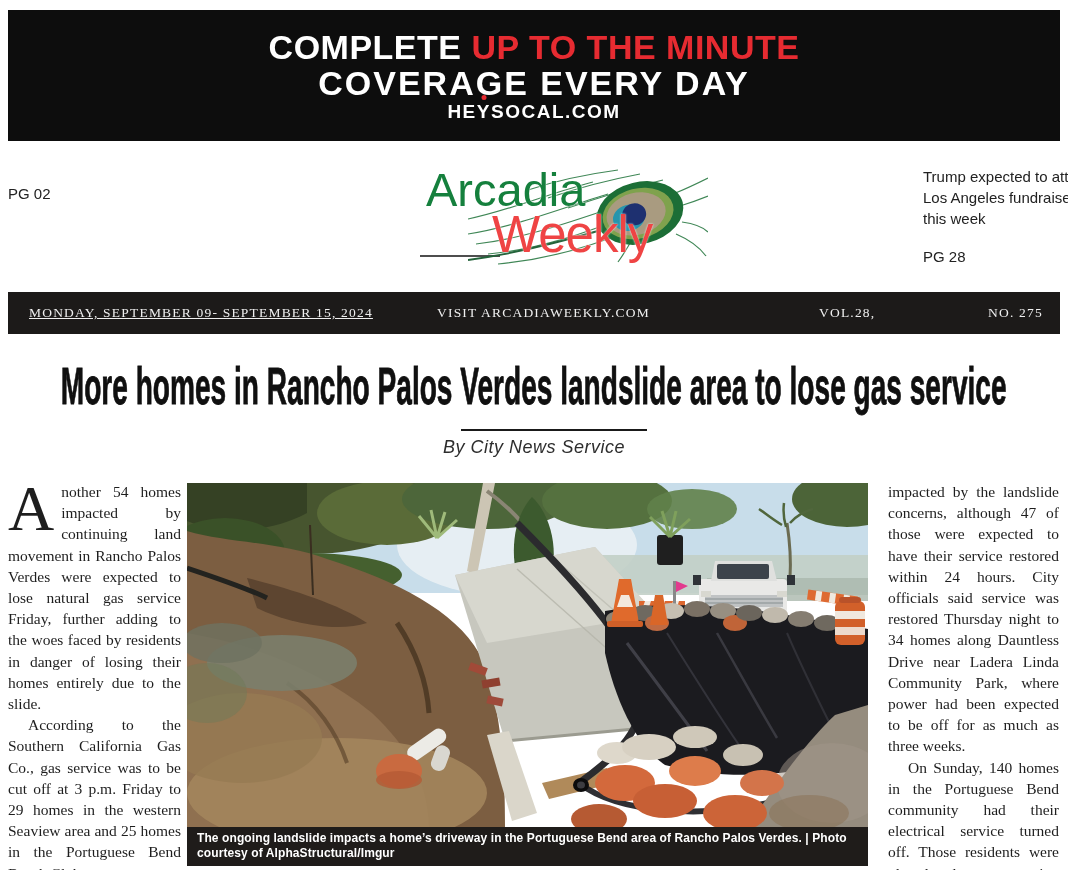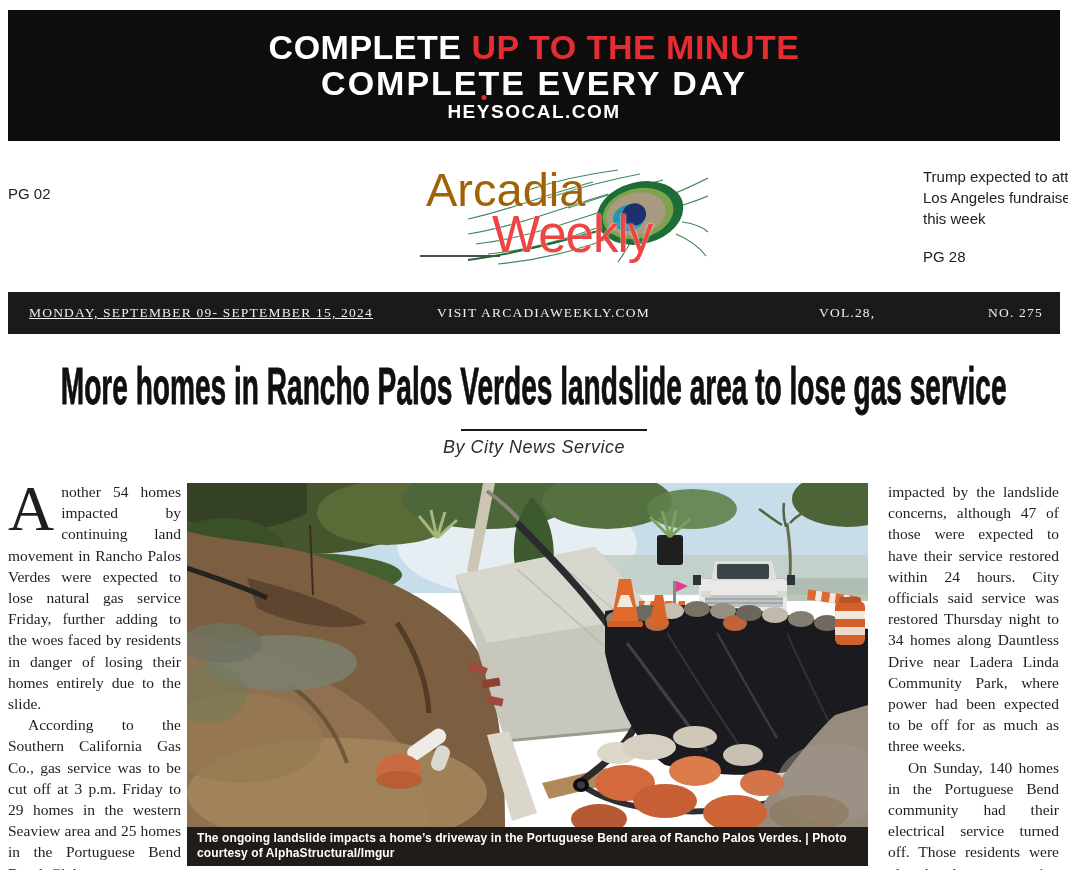--- a/index.html
+++ b/index.html
@@ -22,21 +22,21 @@
   
   .teaser{position:absolute;top:166px;font-size:15px;line-height:21px;color:#222;}
   .teaser.left{left:8px;width:185px;text-align:left;}
   .teaser.right{right:10px;width:175px;text-align:left;}
   .teaser .pg{margin-top:17px;}
 
   
   .logo{position:absolute;left:418px;top:168px;width:300px;height:102px;}
   .logo svg.feather{position:absolute;left:50px;top:-4px;z-index:1;}
   .logo .lg-top{position:absolute;left:8px;top:-2px;z-index:2;font-size:47px;line-height:1;
-        color:#a16207;letter-spacing:0;text-shadow:0 0 2px #fff,0 0 1px #fff;}
+        color:#15803d;letter-spacing:0;text-shadow:0 0 2px #fff,0 0 1px #fff;}
   .logo .lg-bottom{position:absolute;left:74px;top:41px;z-index:3;font-size:51px;line-height:1;
         font-weight:normal;color:#ef4444;letter-spacing:-1px;text-shadow:0 0 2px #fff;}
   .logo .lg-rule{position:absolute;left:2px;top:87px;width:80px;height:2px;background:#4e4e4e;z-index:0;}
 
   
   .datebar{position:absolute;left:8px;top:292px;width:1052px;height:42px;background:#1c1a19;
            font-family:"Liberation Serif",serif;color:#efefef;font-size:13.5px;letter-spacing:1.2px;}
   .datebar span{position:absolute;top:0;line-height:42px;white-space:nowrap;}
   .datebar .d-date{left:21px;text-decoration:underline;}
   .datebar .d-site{left:429px;}
@@ -69,21 +69,21 @@
 </style>
 </head>
 <body>
 
 <div class="page">
 
   <div class="banner">
     <div class="b1">
       <span class="w">COMPLETE</span><span class="r">UP TO THE MINUTE</span>
     </div>
-    <div class="b2">COMPLETE EVERY DAY</div>
+    <div class="b2">COVERAGE EVERY DAY</div>
     <div class="b3">
       <span>HE</span><span class="ydot">Y</span><span>SOCAL.COM</span>
     </div>
   </div>
 
   <div class="teaser left">
     <div class="pg">PG 02</div>
   </div>
 
   <div class="logo">

